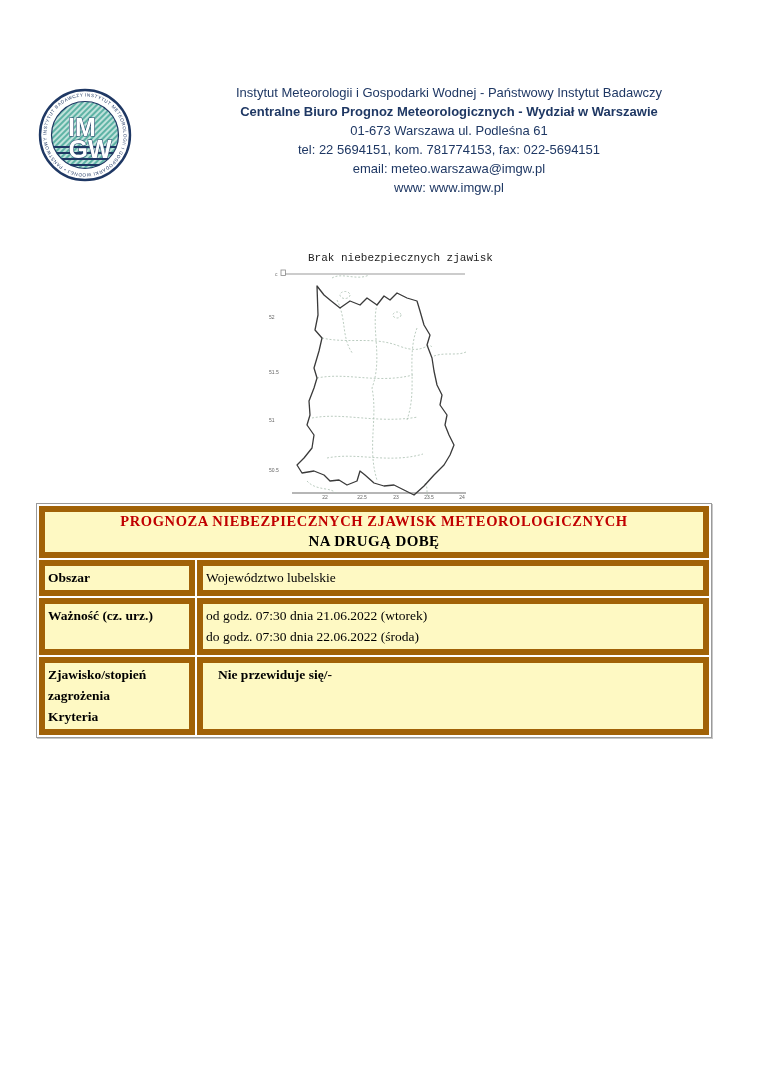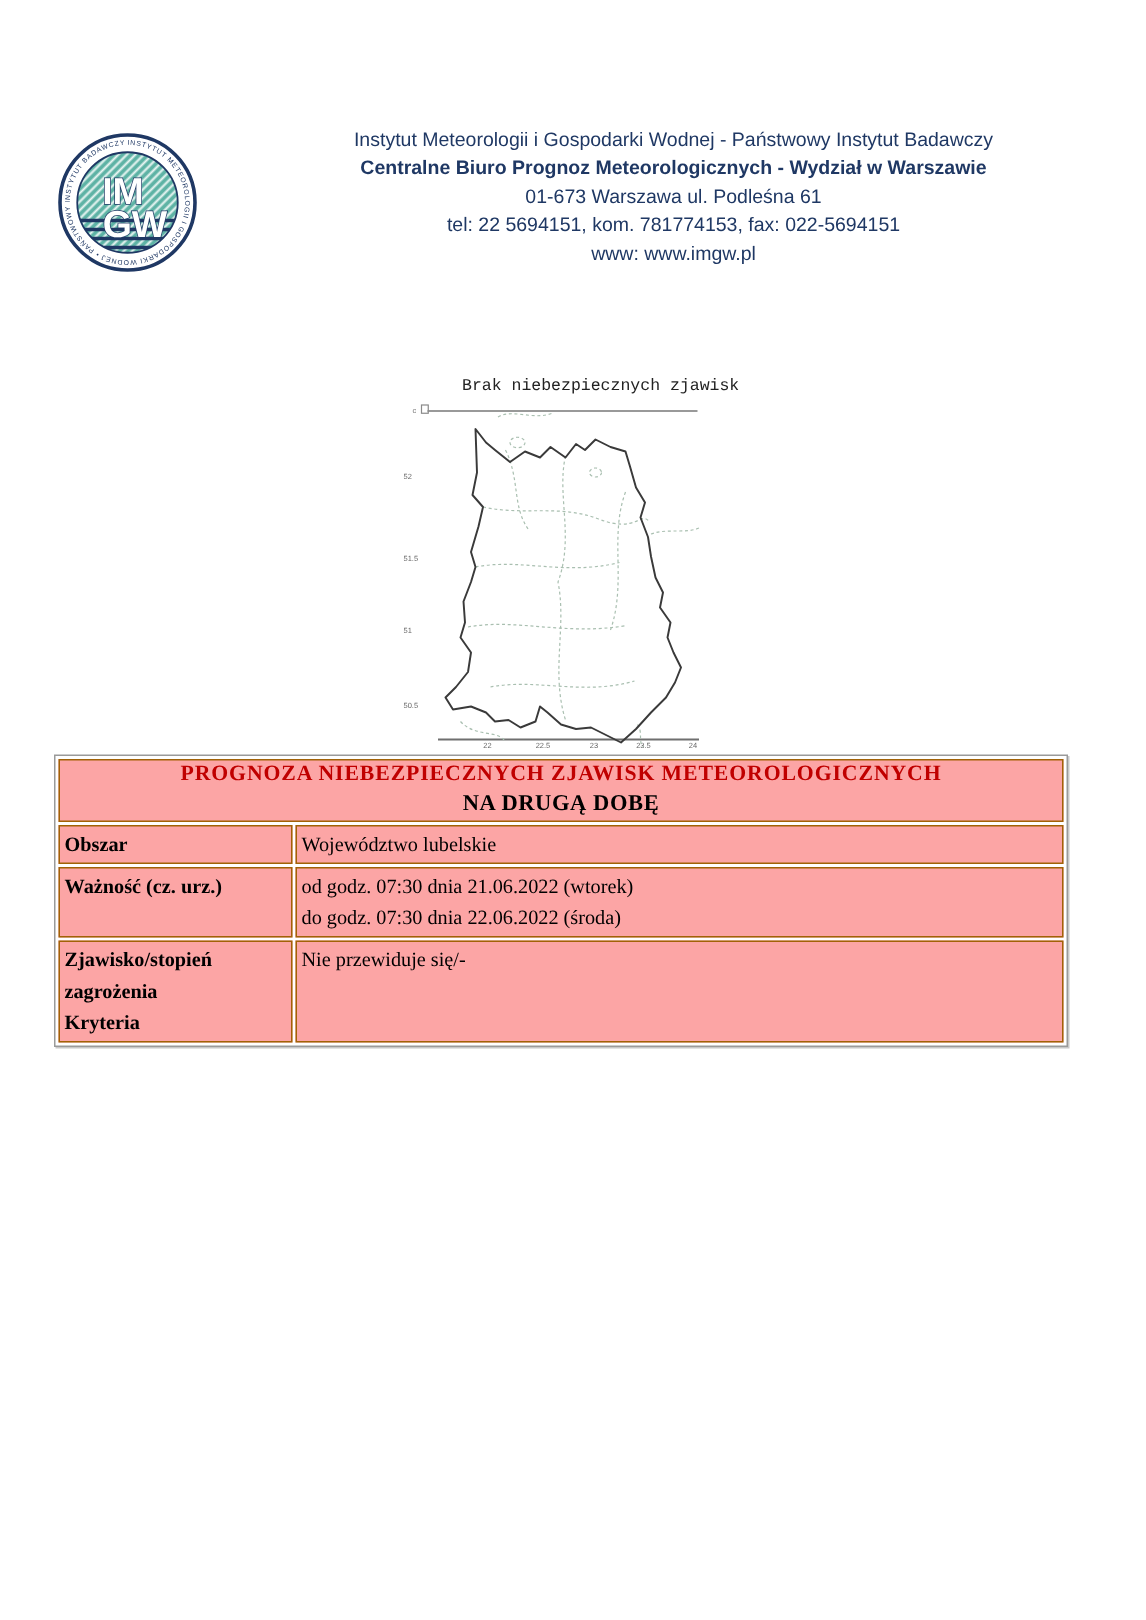--- a/index.html
+++ b/index.html
@@ -36,39 +36,39 @@
   .forecast-table {
     position: absolute; left: 36px; top: 503px; width: 676px;
     border-collapse: separate; border-spacing: 2px;
     border: 1px solid #9a9a9a;
     background: #ffffff;
     font-family: "Liberation Serif", serif;
     font-size: 13.5px; color: #000000;
     box-shadow: 1px 1px 0 #c8c8c8;
   }
   .forecast-table td {
-    border: 1px solid #a16207;
+    border: 6px solid #a16207;
     padding: 1px 3px 2px 3px;
     vertical-align: top;
-    background: #fca5a5;
+    background: #fef9c3;
   }
   .th-cell { text-align: center; height: 42px; vertical-align: middle !important; }
   .title-red {
     font-weight: bold; font-size: 14.5px; letter-spacing: 0.6px;
   }
   .title-sub {
     font-weight: bold; font-size: 15px; letter-spacing: 0.4px; color: #000000;
     margin-top: 3px;
   }
   .col-label { width: 156px; font-weight: bold; }
   .row-area td { height: 21px; }
   .row-validity td { height: 45px; }
   .row-phenom td { height: 35px; }
   .cell-line { line-height: 21px; }
-  .bold { font-weight: normal; }
+  .bold { font-weight: bold; margin-left: 12px; }
 </style>
 </head>
 <body>
 
 <div class="logo-wrap">
   <svg width="96" height="96" viewBox="0 0 96 96">
     <defs>
       <pattern id="hatch" width="4" height="4" patternUnits="userSpaceOnUse" patternTransform="rotate(45 0 0)">
         <rect width="4" height="4" fill="#5EB3A5"></rect>
         <line x1="1" y1="0" x2="1" y2="4" stroke="#eaf6f3" stroke-width="1.4"></line>
@@ -92,20 +92,21 @@
     <text x="45" y="49" text-anchor="middle" font-family="Liberation Sans, sans-serif" font-weight="bold" font-size="25" fill="#ffffff" stroke="#1F3864" stroke-width="1" paint-order="stroke">IM</text>
     <text x="53" y="71" text-anchor="middle" font-family="Liberation Sans, sans-serif" font-weight="bold" font-size="25" fill="#ffffff" stroke="#1F3864" stroke-width="1" paint-order="stroke">GW</text>
   </svg>
 </div>
 
 <div class="header-block">
   <div>Instytut Meteorologii i Gospodarki Wodnej - Państwowy Instytut Badawczy</div>
   <div class="hl-bold">Centralne Biuro Prognoz Meteorologicznych - Wydział w Warszawie</div>
   <div>01-673 Warszawa ul. Podleśna 61</div>
   <div>tel: 22 5694151, kom. 781774153, fax: 022-5694151</div>
+  <div>email: meteo.warszawa@imgw.pl</div>
   <div>www: www.imgw.pl</div>
 </div>
 
 <div class="map-caption">Brak niebezpiecznych zjawisk</div>
 
 <div class="map-wrap">
   <svg width="202" height="234" viewBox="0 0 202 234">
 
     <line x1="19" y1="8" x2="199" y2="8" stroke="#999999" stroke-width="1.2"></line>
     <rect x="15" y="4" width="4.5" height="5.5" fill="none" stroke="#8a8a8a" stroke-width="0.8"></rect>

